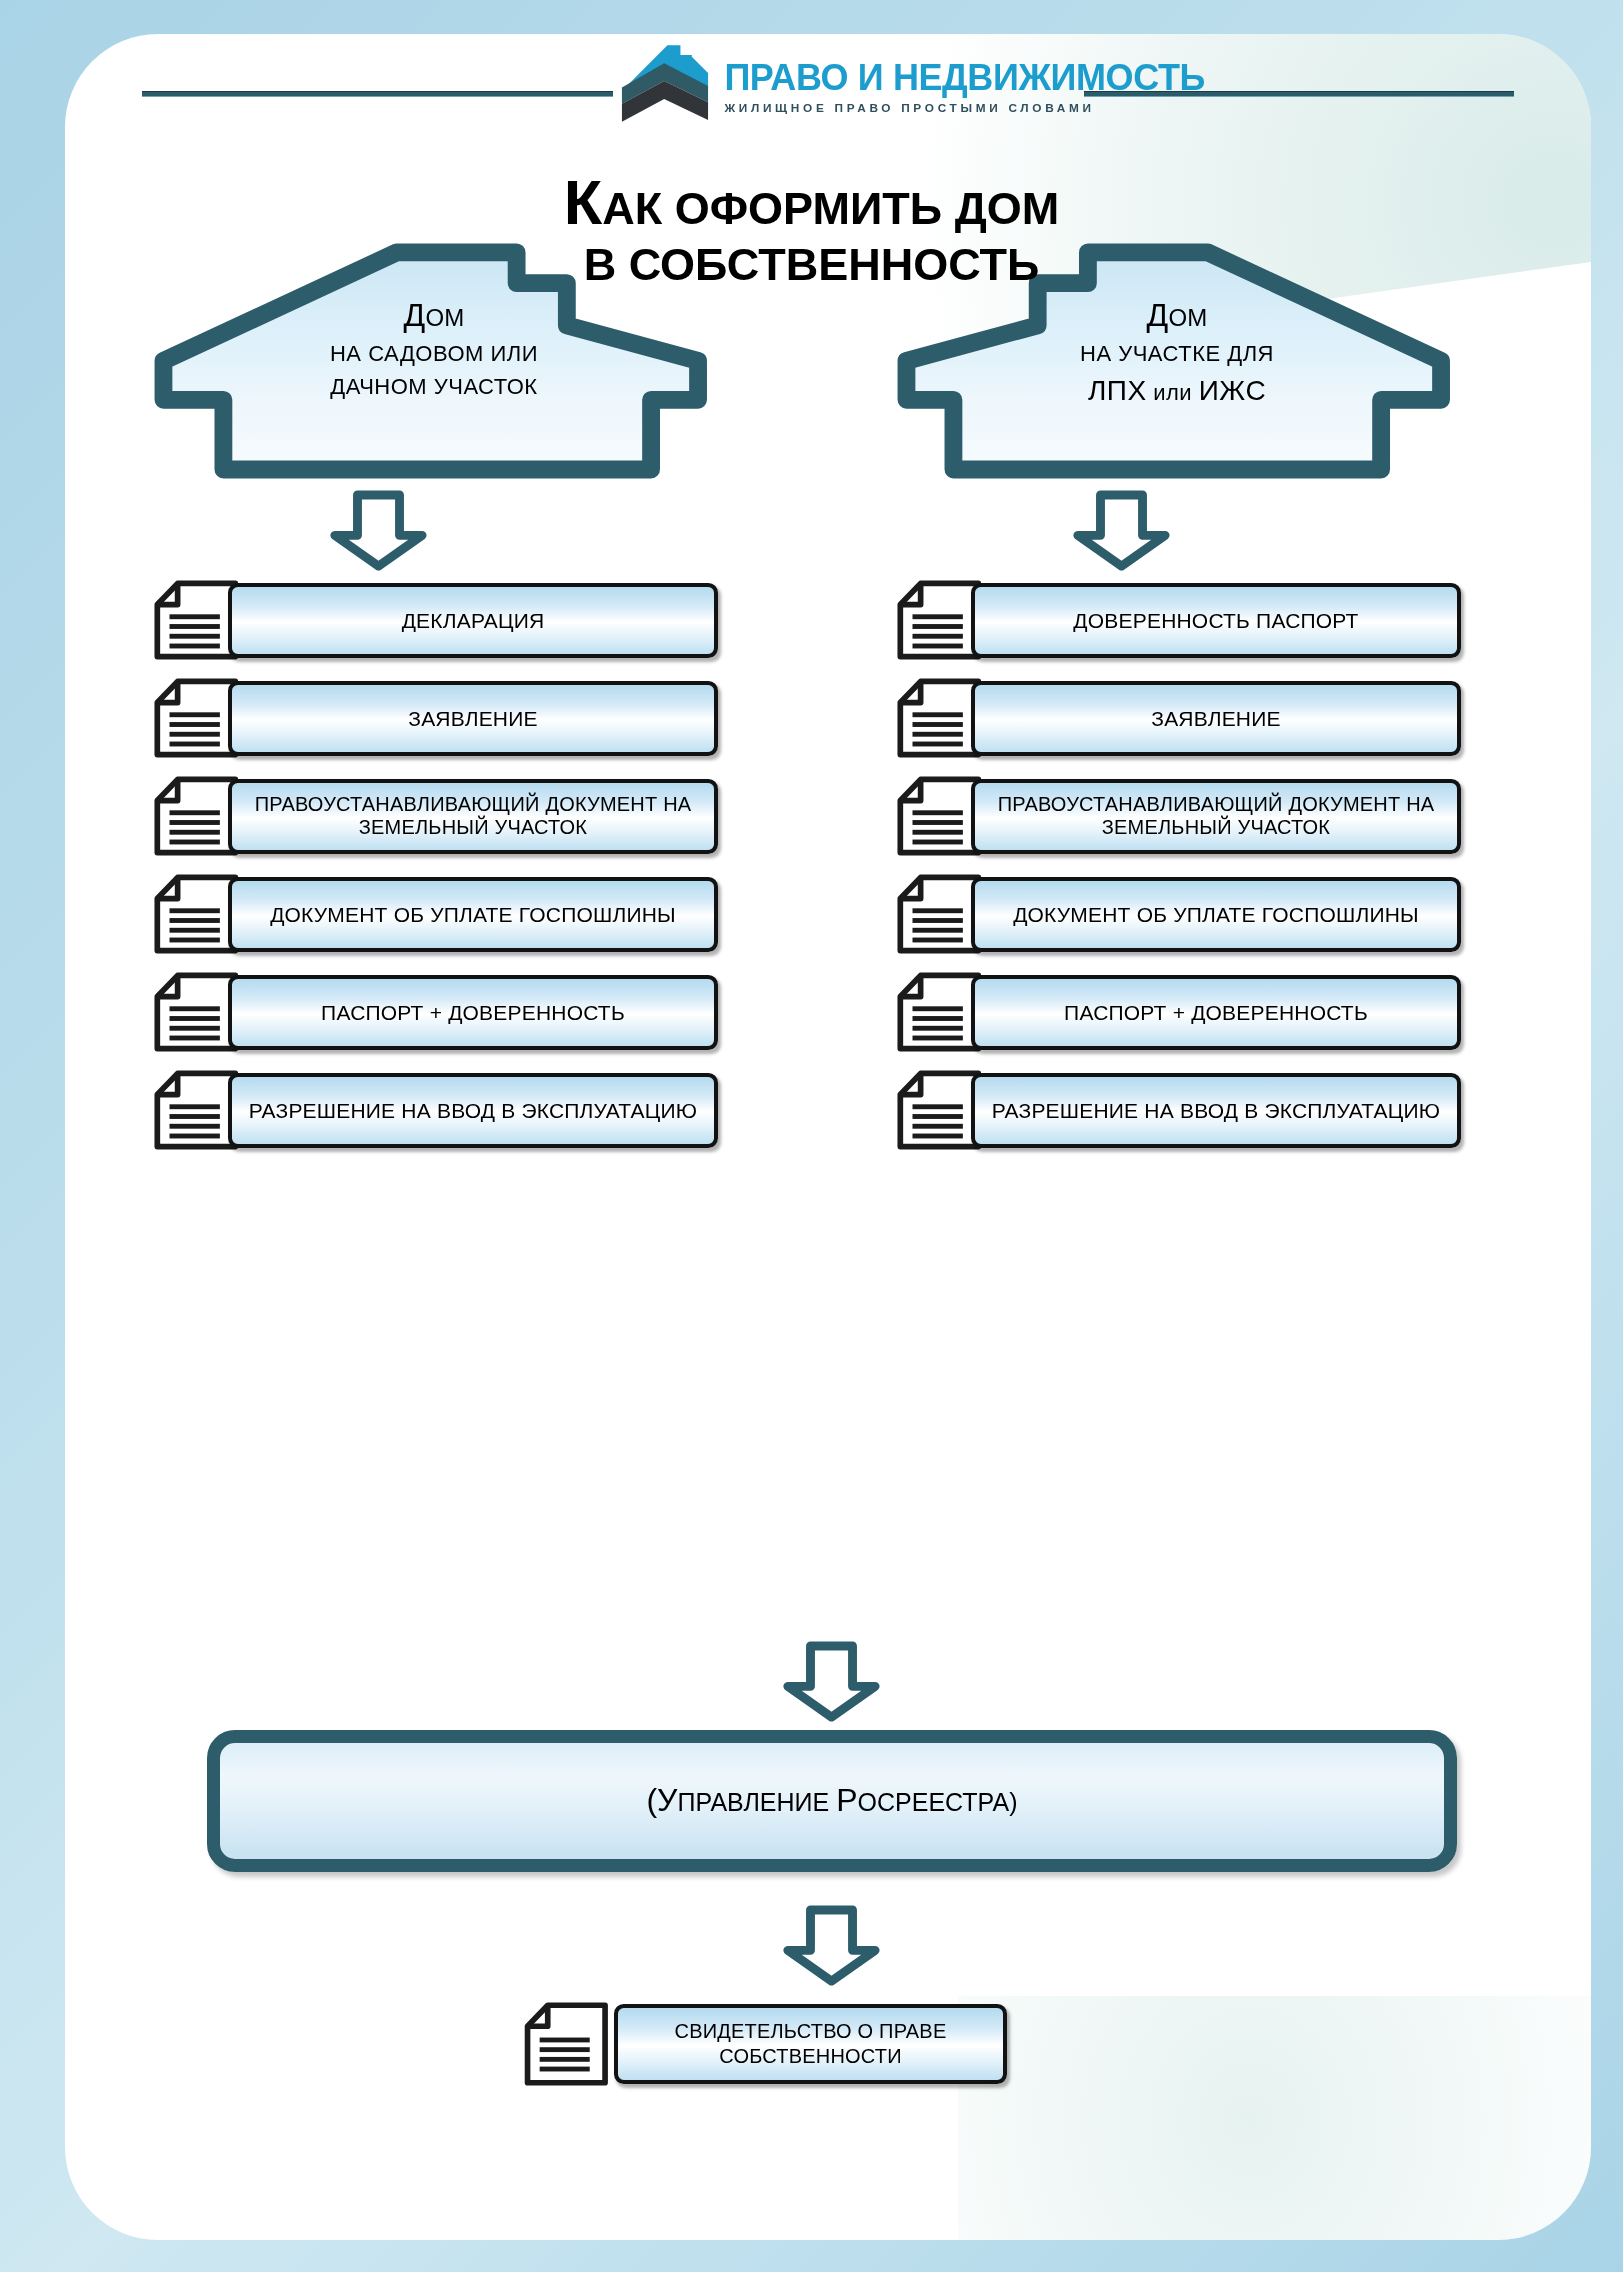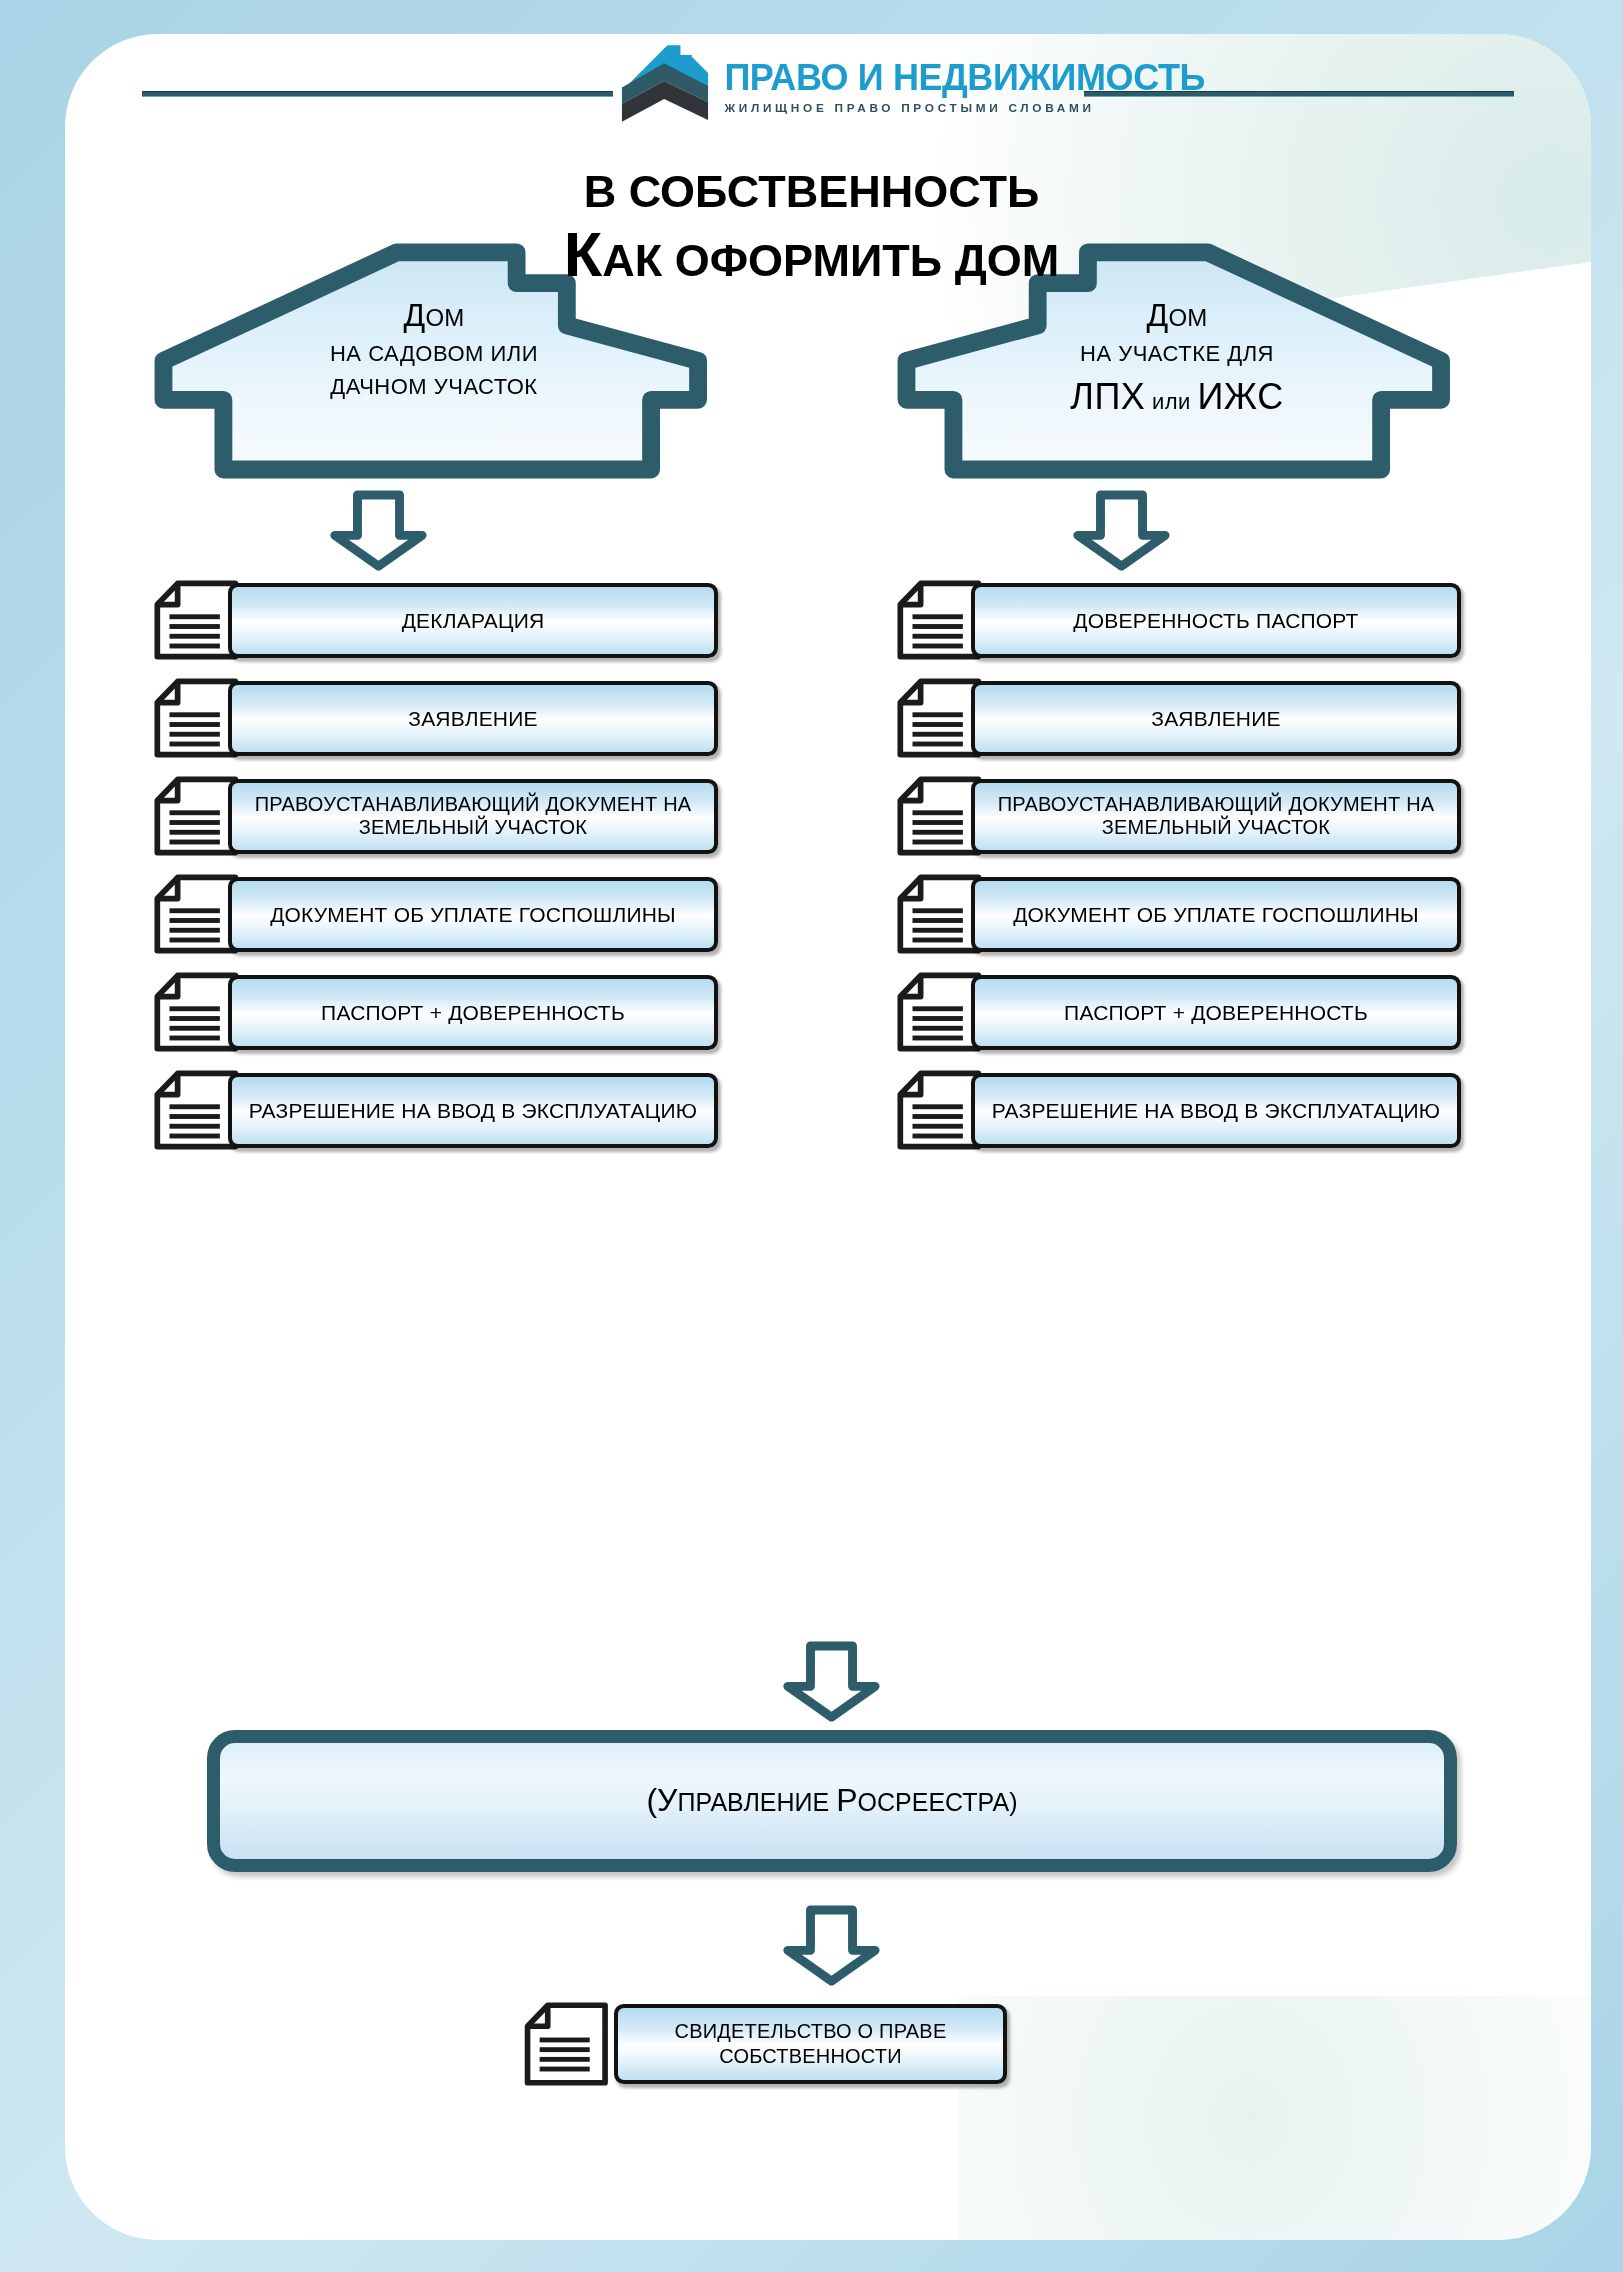--- a/index.html
+++ b/index.html
@@ -99,21 +99,21 @@
   .house { position: relative; width: 568px; height: 243px; }
   .house svg { position: absolute; left: 0; top: 0; }
   .house-text {
     position: absolute; left: 73px; top: 57px; width: 422px;
     text-align: center; color: #000;
   }
   .house-text .l1 { font-size: 24px; line-height: 1.35; letter-spacing: 0.2px; }
   .house-text .l1 .cap { font-size: 32px; }
   .house-text .l2 { font-size: 22px; line-height: 1.55; letter-spacing: 0.5px; }
   .house-text .l3 { font-size: 22px; line-height: 1.45; letter-spacing: 0.5px; }
-  .house-text .l3 .big { font-size: 36px; font-weight: 500; text-align: center; }
+  .house-text .l3 .big { font-size: 28px; font-weight: 500; text-align: center; }
 
   
   .arrow { position: relative; }
   .arrow svg { display: block; }
 
   
   .docrow { position: relative; width: 568px; height: 80px; margin-bottom: 18px; }
   .doc-icon { position: absolute; left: 0; top: 0; width: 91px; height: 80px; }
   .doc-body {
     position: absolute; left: 78px; top: 2.4px; right: 0; height: 75px;
@@ -166,22 +166,22 @@
         </svg>
       </span>
       <span id="logo-text">
         <span id="logo-title">ПРАВО И НЕДВИЖИМОСТЬ</span>
         <span id="logo-sub">ЖИЛИЩНОЕ ПРАВО ПРОСТЫМИ СЛОВАМИ</span>
       </span>
     </div>
   </div>
 
   <h1 id="title">
+    <span class="ln"><span class="sc-first">К</span><span class="sc">АК ОФОРМИТЬ ДОМ</span></span>
     <span class="ln sc">В СОБСТВЕННОСТЬ</span>
-    <span class="ln"><span class="sc-first">К</span><span class="sc">АК ОФОРМИТЬ ДОМ</span></span>
   </h1>
 
   <div id="flow">
 
     <div class="col left" style="top:203px;">
 
       <div class="house">
         <svg viewBox="0 0 700 300" width="568" height="243" aria-hidden="true">
           <defs>
             <linearGradient id="hgL" x1="0" y1="0" x2="0" y2="1">

